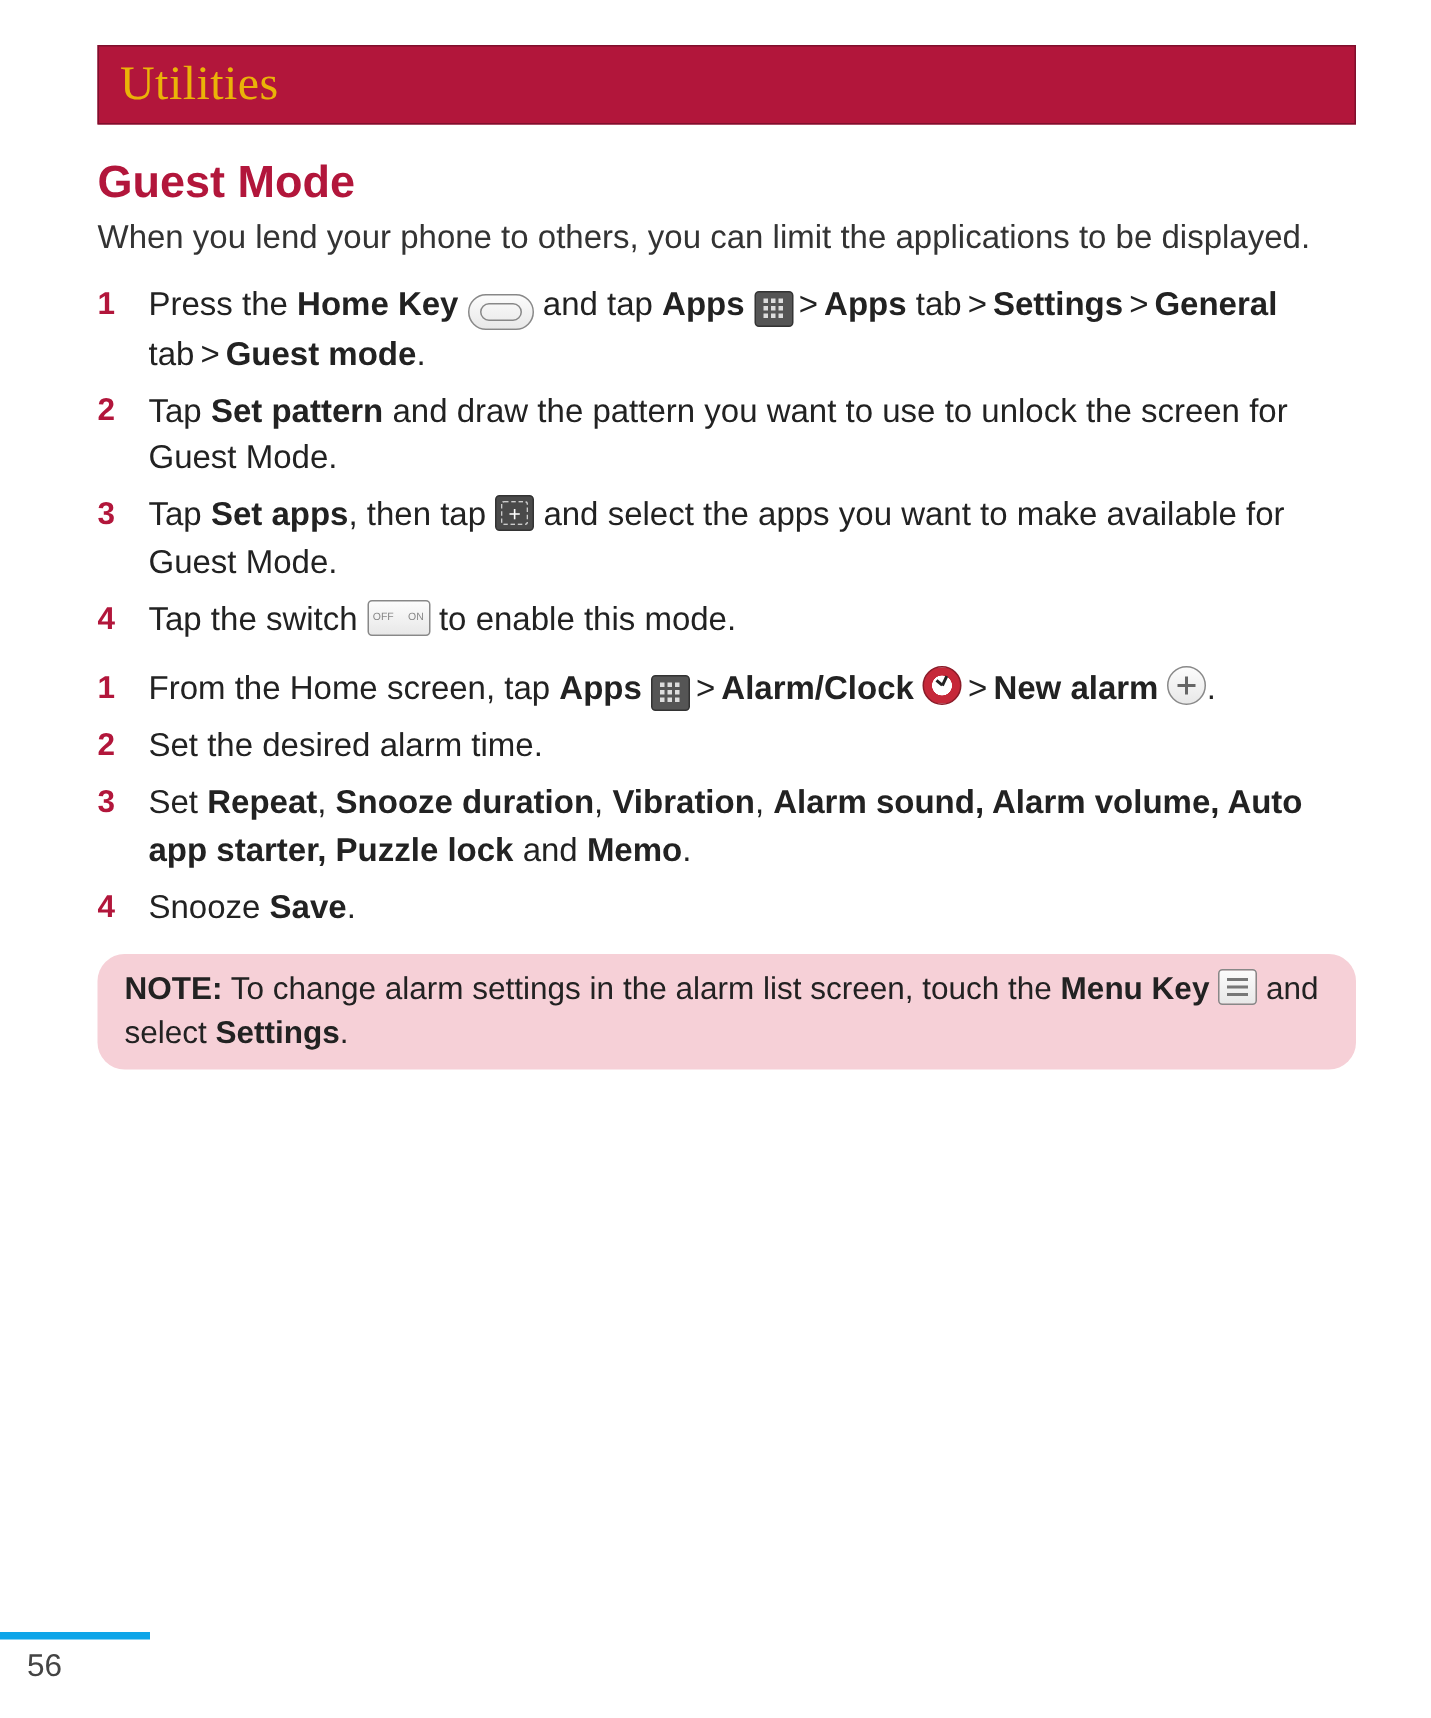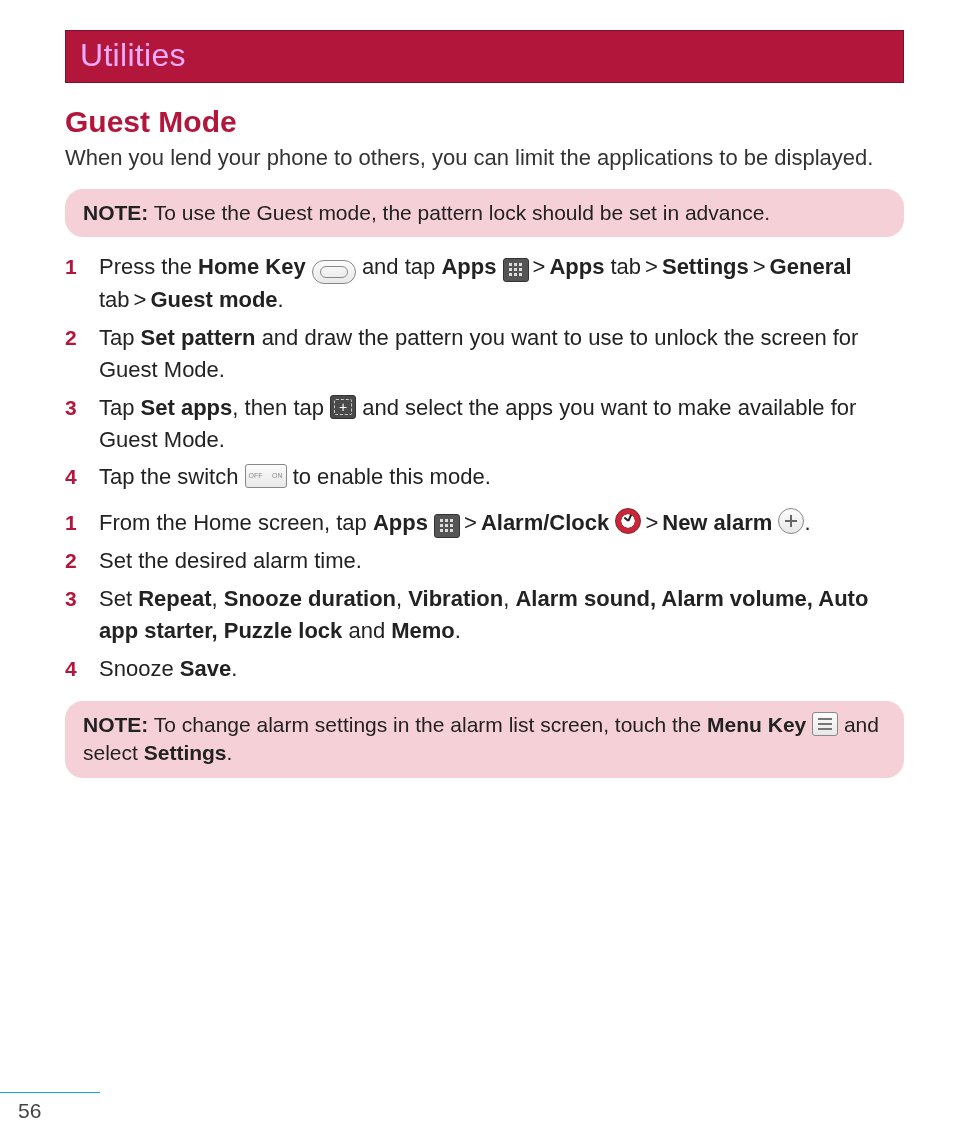--- a/index.html
+++ b/index.html
@@ -1,26 +1,27 @@
 <!DOCTYPE html>
 <html><head>
 <meta charset="utf-8">
 <style>
   * { box-sizing: border-box; margin: 0; padding: 0; }
   html, body { width: 954px; height: 1145px; background: #ffffff; font-family: "Helvetica Neue", Arial, sans-serif; color: #222; }
   .page { padding: 30px 50px 0 65px; position: relative; height: 100%; }
   .banner {
     background: #b2163b;
     border: 1px solid #7f0f2d;
-    color: #f0abfc;
+    color: #eab308;
     font-size: 32px;
     font-weight: 300;
     padding: 6px 14px 8px;
     border-radius: 0;
     letter-spacing: 0.3px;
+    font-family: Liberation Serif, serif;
   }
   h2.section {
     color: #b2163b;
     font-size: 30px;
     font-weight: 600;
     margin-top: 22px;
   }
   p.body {
     font-size: 22px;
     font-weight: 300;
@@ -94,41 +95,38 @@
   .icon.plus::after  { content:""; position:absolute; left:50%; top:50%; width:2px; height:12px; background:#666; transform:translate(-50%,-50%); }
   .icon.menu { width:26px; position:relative; }
   .icon.menu::before {
     content:""; position:absolute; left:5px; right:5px; top:5px; height:2px; background:#777;
     box-shadow: 0 5px 0 #777, 0 10px 0 #777;
   }
   .gt { padding: 0 4px; font-weight:300; }
   .footer {
     position: absolute;
     left: 0; bottom: 22px;
-    border-top: 1px solid #0ea5e9;
+    border-top: 5px solid #0ea5e9;
     padding: 6px 0 0 18px;
     font-size: 21px;
     color: #444;
     width: 100px;
   }
 </style>
 </head>
 <body>
 
 <div class="page">
 
   <div class="banner">Utilities</div>
 
   <h2 class="section">Guest Mode</h2>
 
   <p class="body" style="margin-top:4px;">When you lend your phone to others, you can limit the applications to be displayed.</p>
 
-  <div class="note">
-    <b>NOTE:</b><span> To use the Guest mode, the pattern lock should be set in advance.</span>
-  </div>
 
   <ol class="steps">
     <li>
       <span class="num">1</span>
       <span class="txt">
         <span>Press the </span><b>Home Key</b>
         <span class="icon home"></span><span> and tap </span><b>Apps</b>
         <span class="icon apps">
             <svg viewBox="0 0 16 16">
               <g fill="#ddd">

